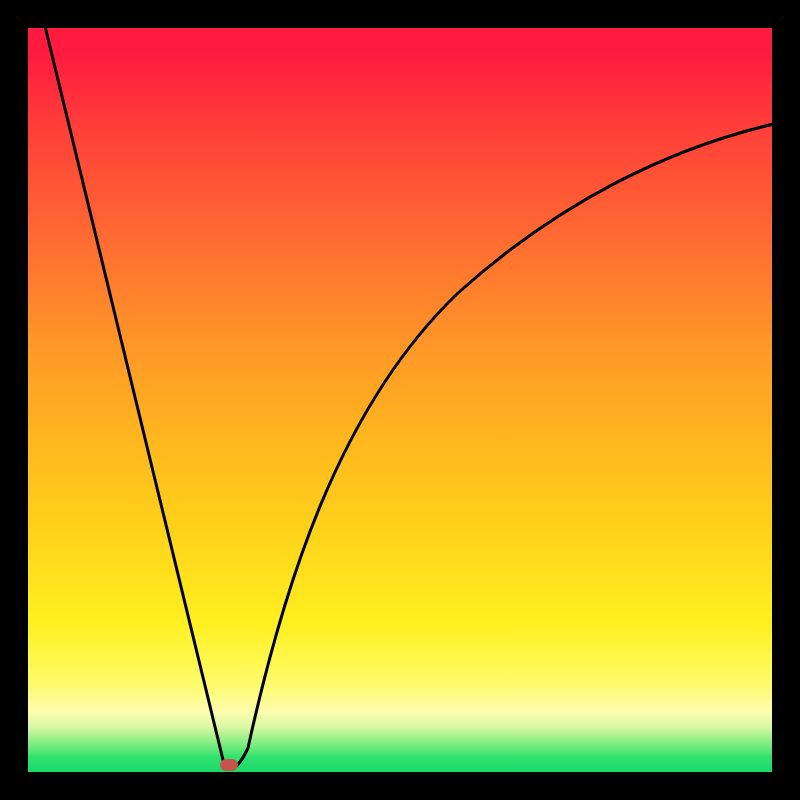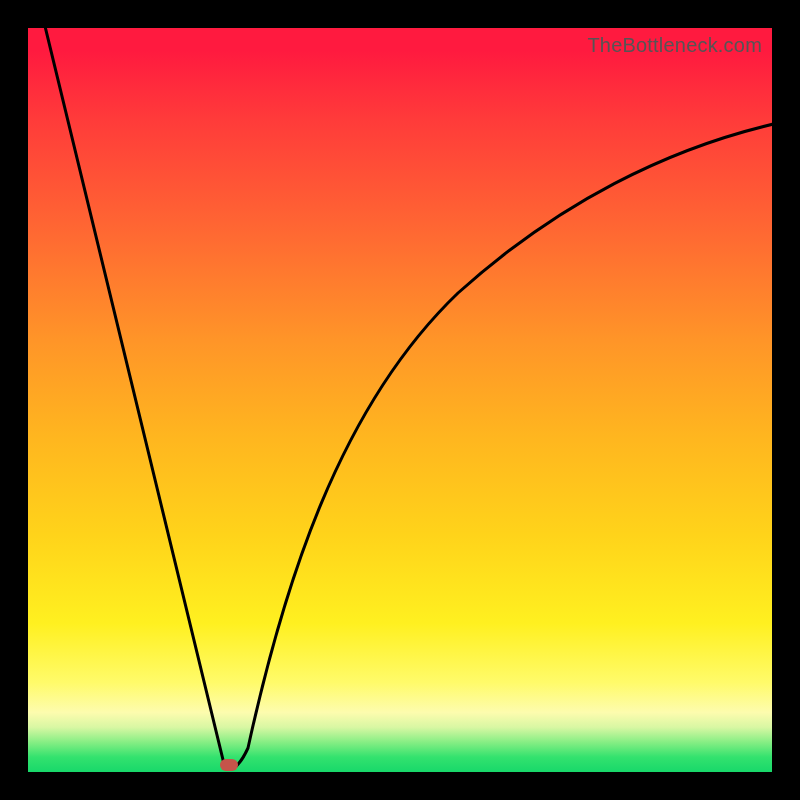--- a/index.html
+++ b/index.html
@@ -75,15 +75,14 @@
     <svg class="curve" viewBox="0 0 744 744" preserveAspectRatio="none">
       <path d="M 15 -10
                L 197 740
                Q 208 746 220 720
                C 255 560 310 380 430 265
                C 530 175 640 120 750 95" fill="none" stroke="#000" stroke-width="3" stroke-linecap="round"></path>
     </svg>
 
     <div class="dot" style="left:192px; top:731px;"></div>
 
-    <div class="attr">TheBottleneck.com</div>
   </div>
 </div>
 
 </body></html>

